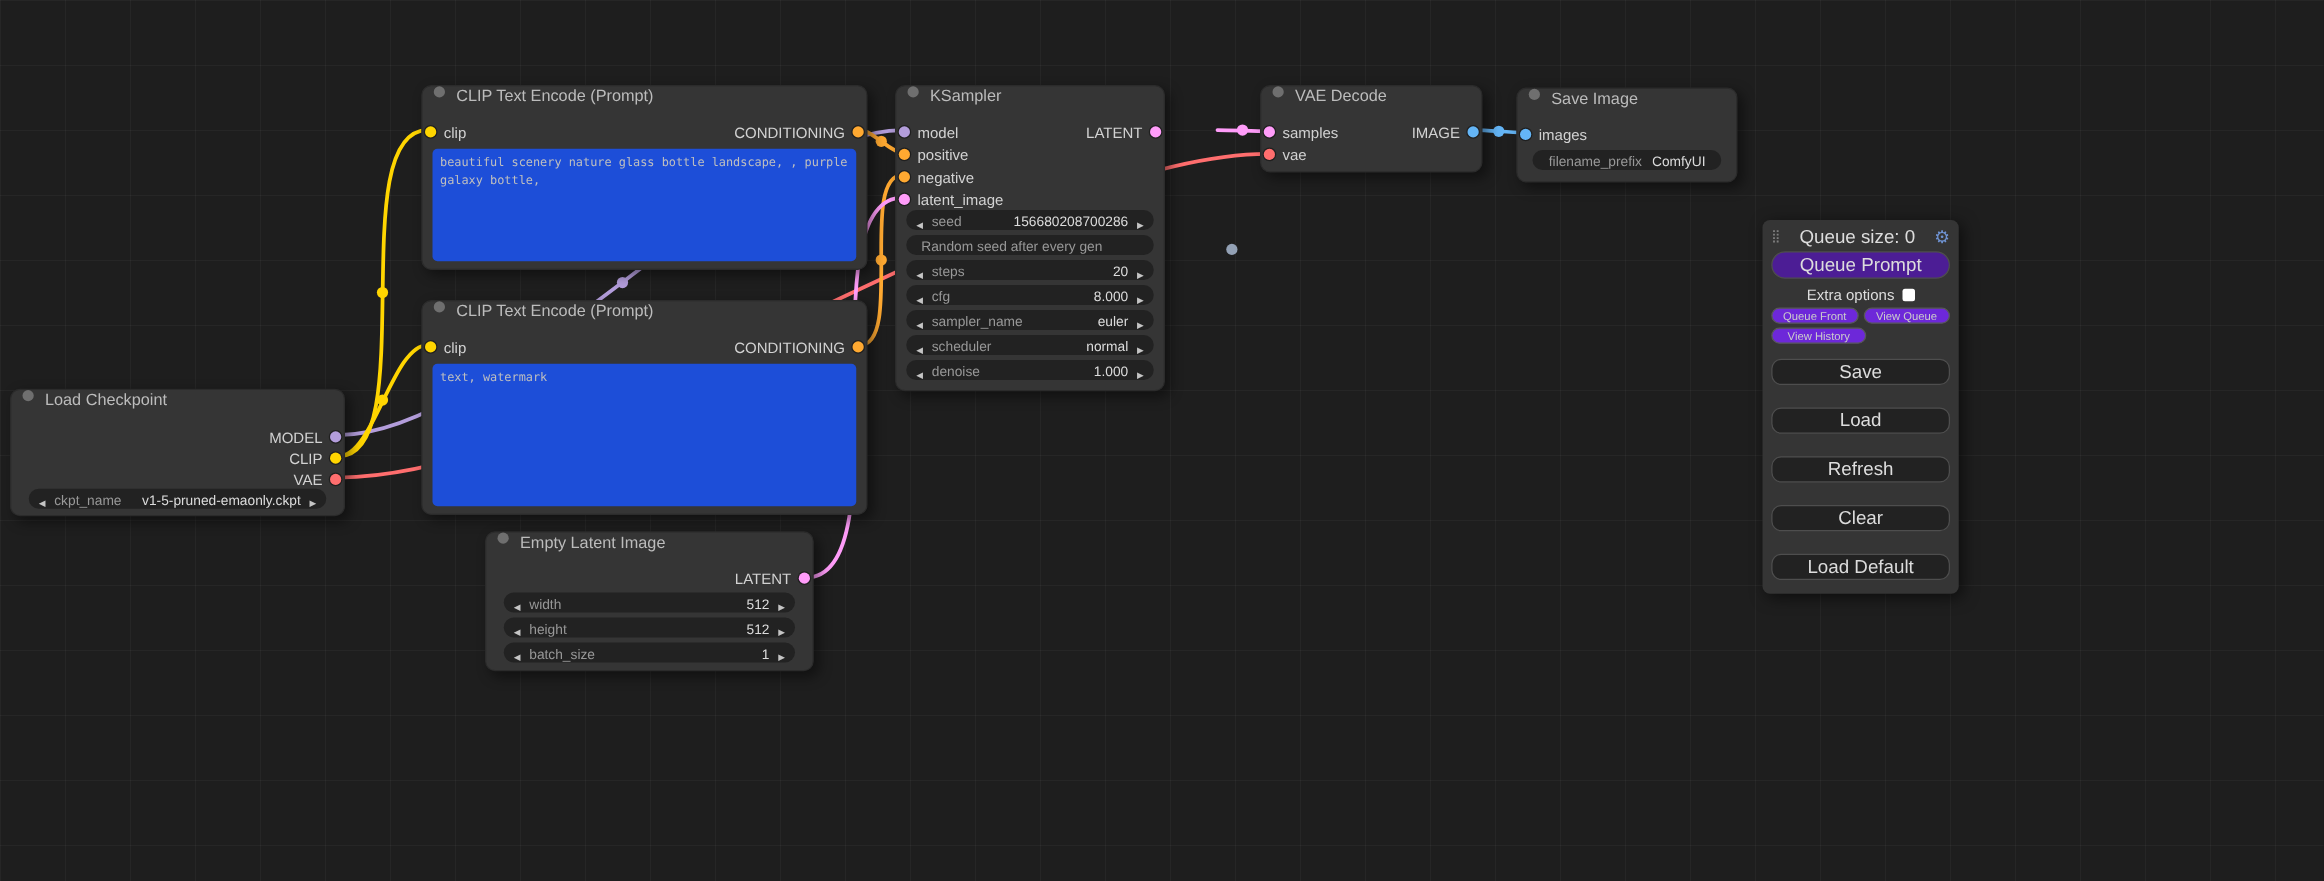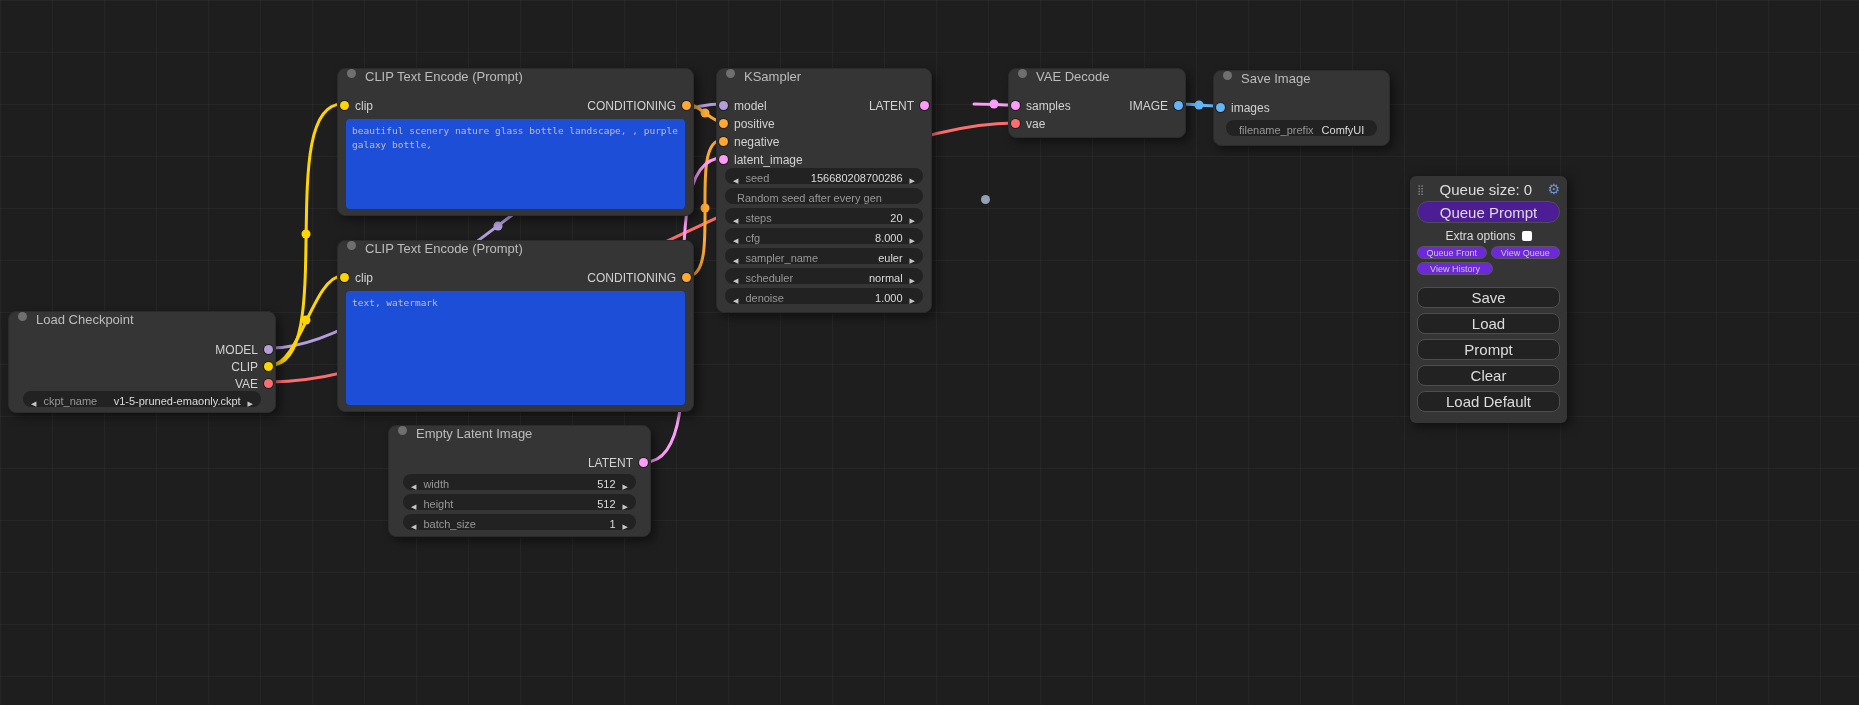--- a/index.html
+++ b/index.html
@@ -64,21 +64,21 @@
   .qp-btn { width:100%; height:22px; background:#4c1d95; border:1px solid #4e4e4e;
             border-radius:11px; color:#ddd; font-size:15px; font-family:inherit; cursor:pointer; }
   .extra-row { display:flex; align-items:center; justify-content:center; gap:6px;
                height:14px; margin-top:6px; font-size:12px; color:#ddd; }
   .checkbox { width:10px; height:10px; background:#fff; border-radius:2px; cursor:pointer; }
   .small-row { display:flex; gap:4px; margin-top:3px; }
   .small-row.center { justify-content:flex-start; }
   .sm-btn { flex:1; height:13px; background:#6d28d9; border:1px solid #585858; border-radius:7px;
             color:#ccc; font-size:9px; font-family:inherit; padding:0; line-height:10px; cursor:pointer; }
   .sm-btn.vh { flex:0 0 76px; }
-  .big-stack { margin-top:12px; display:flex; flex-direction:column; gap:5px; }
+  .big-stack { margin-top:12px; display:flex; flex-direction:column; gap:18px; }
   .big-btn { height:21px; background:#222; border:1px solid #4e4e4e; border-radius:8px;
              color:#ddd; font-size:15px; font-family:inherit; cursor:pointer; }
 </style>
 </head>
 <body>
 
 <div id="canvas">
 
   <svg id="links" width="1859" height="705" viewBox="0 0 1859 705">
     <path class="lk" stroke="#B39DDB" d="M 271 348 C 400 348 596 104 722 104"></path>
@@ -304,19 +304,19 @@
     <div class="small-row">
       <button class="sm-btn">Queue Front</button>
       <button class="sm-btn">View Queue</button>
     </div>
     <div class="small-row center">
       <button class="sm-btn vh">View History</button>
     </div>
     <div class="big-stack">
       <button class="big-btn">Save</button>
       <button class="big-btn">Load</button>
-      <button class="big-btn">Prompt</button>
+      <button class="big-btn">Refresh</button>
       <button class="big-btn">Clear</button>
       <button class="big-btn">Load Default</button>
     </div>
   </div>
 
 </div>
 
 </body></html>

